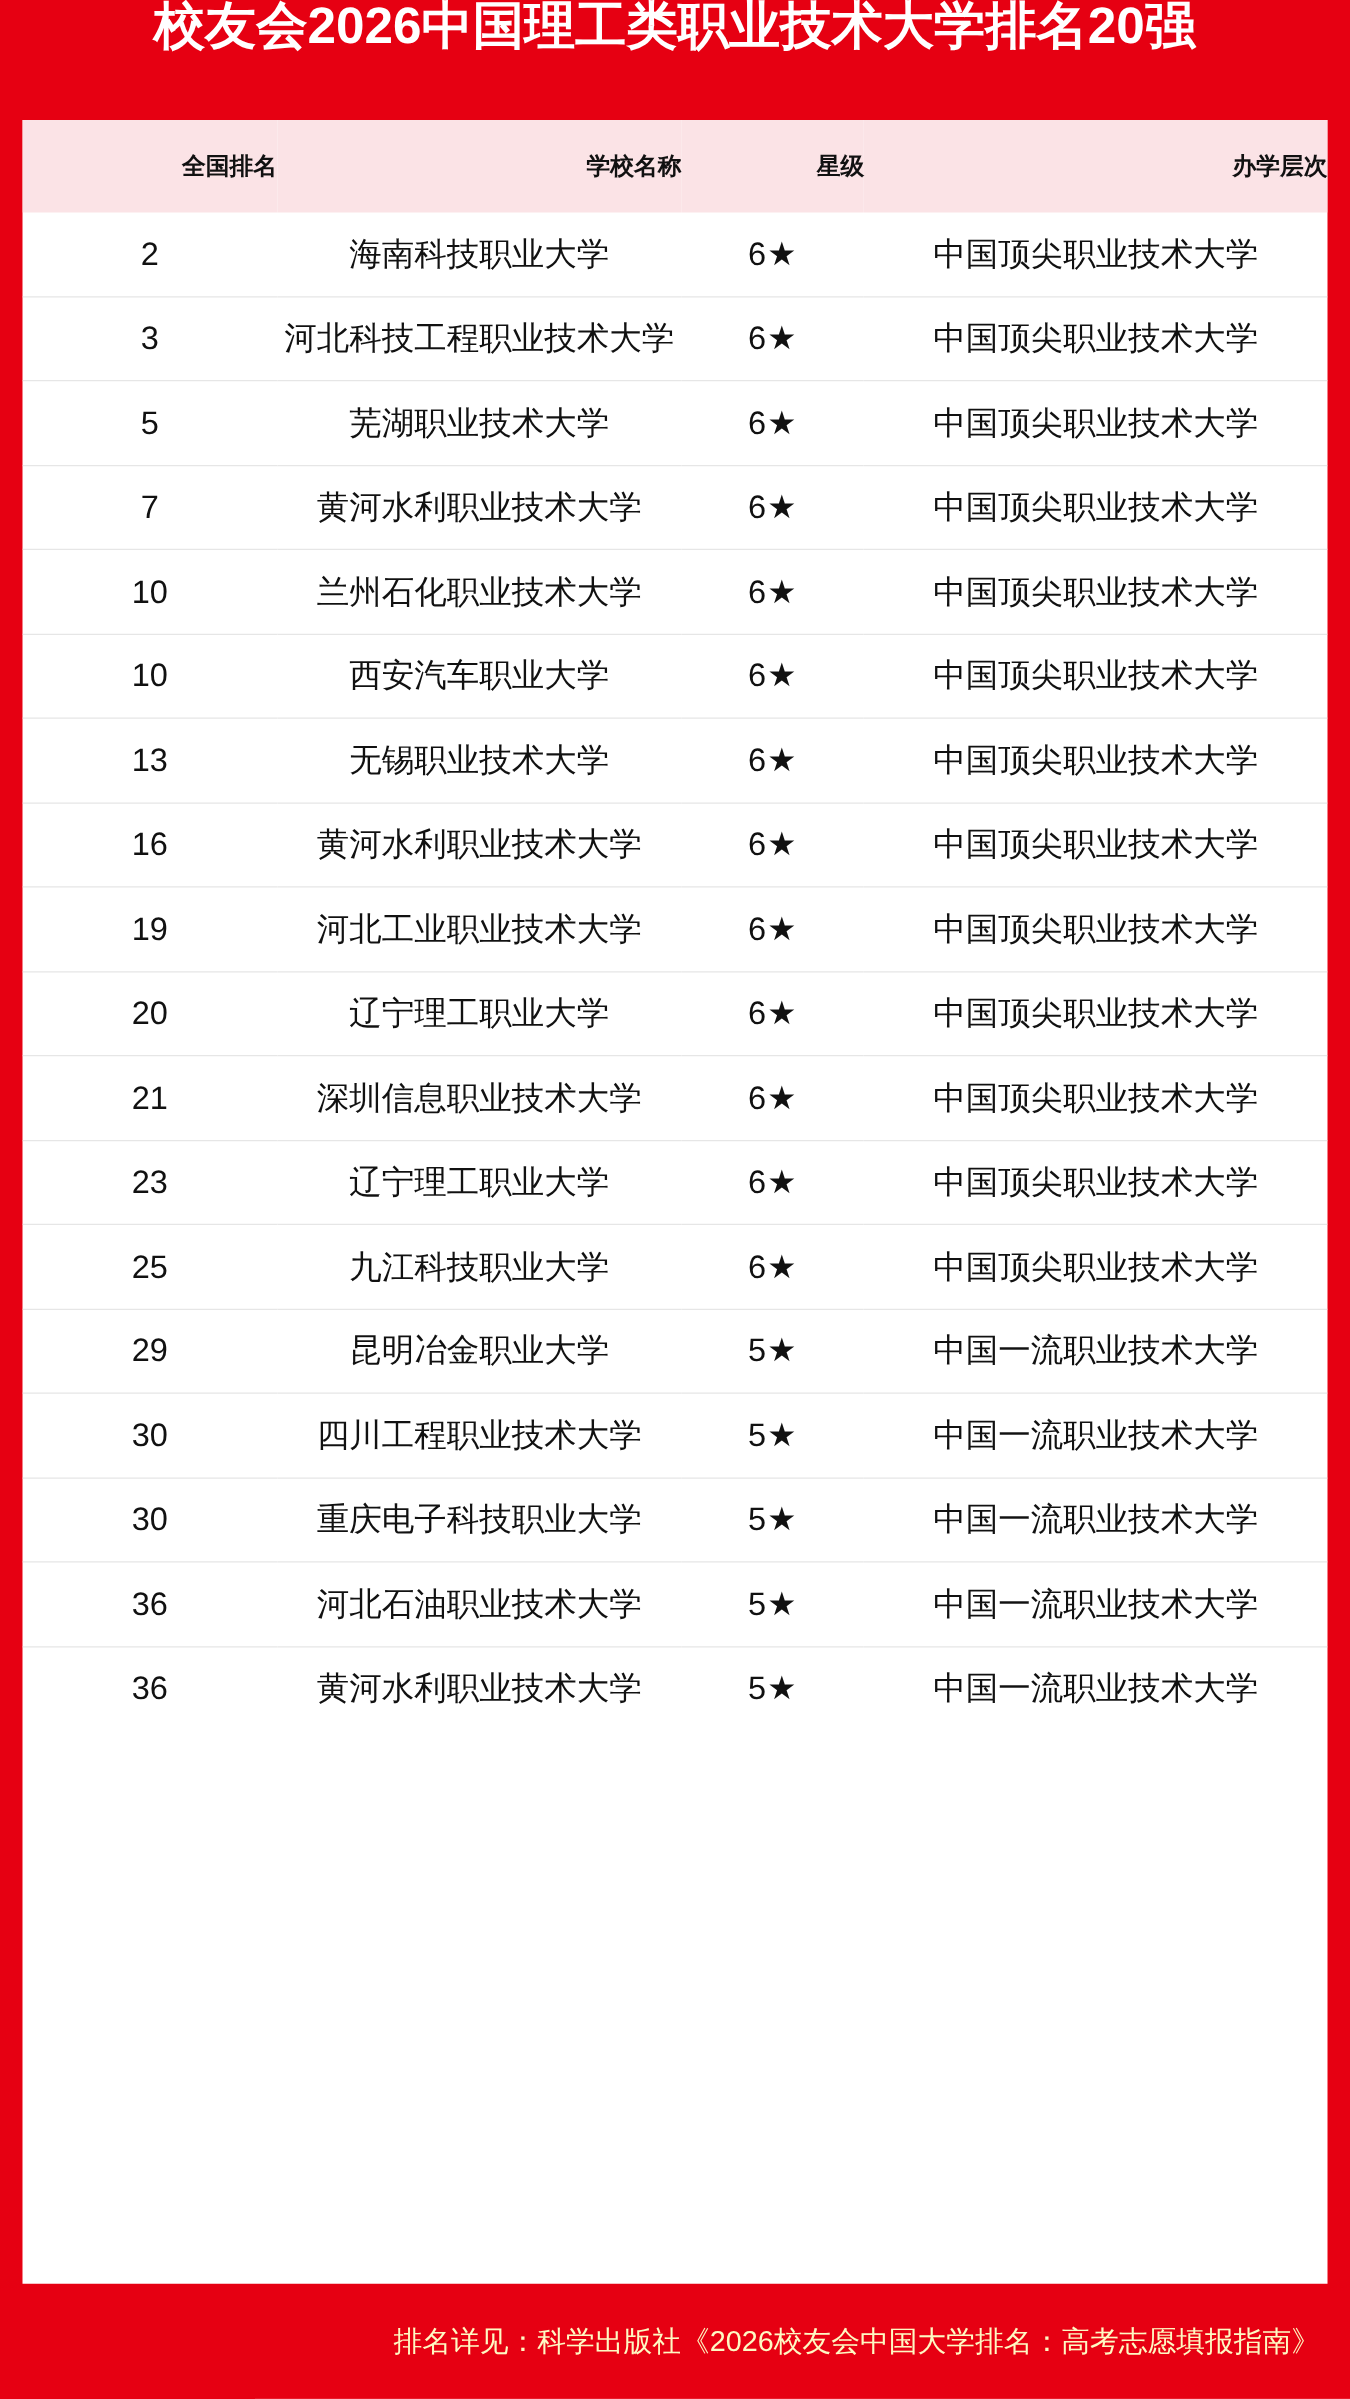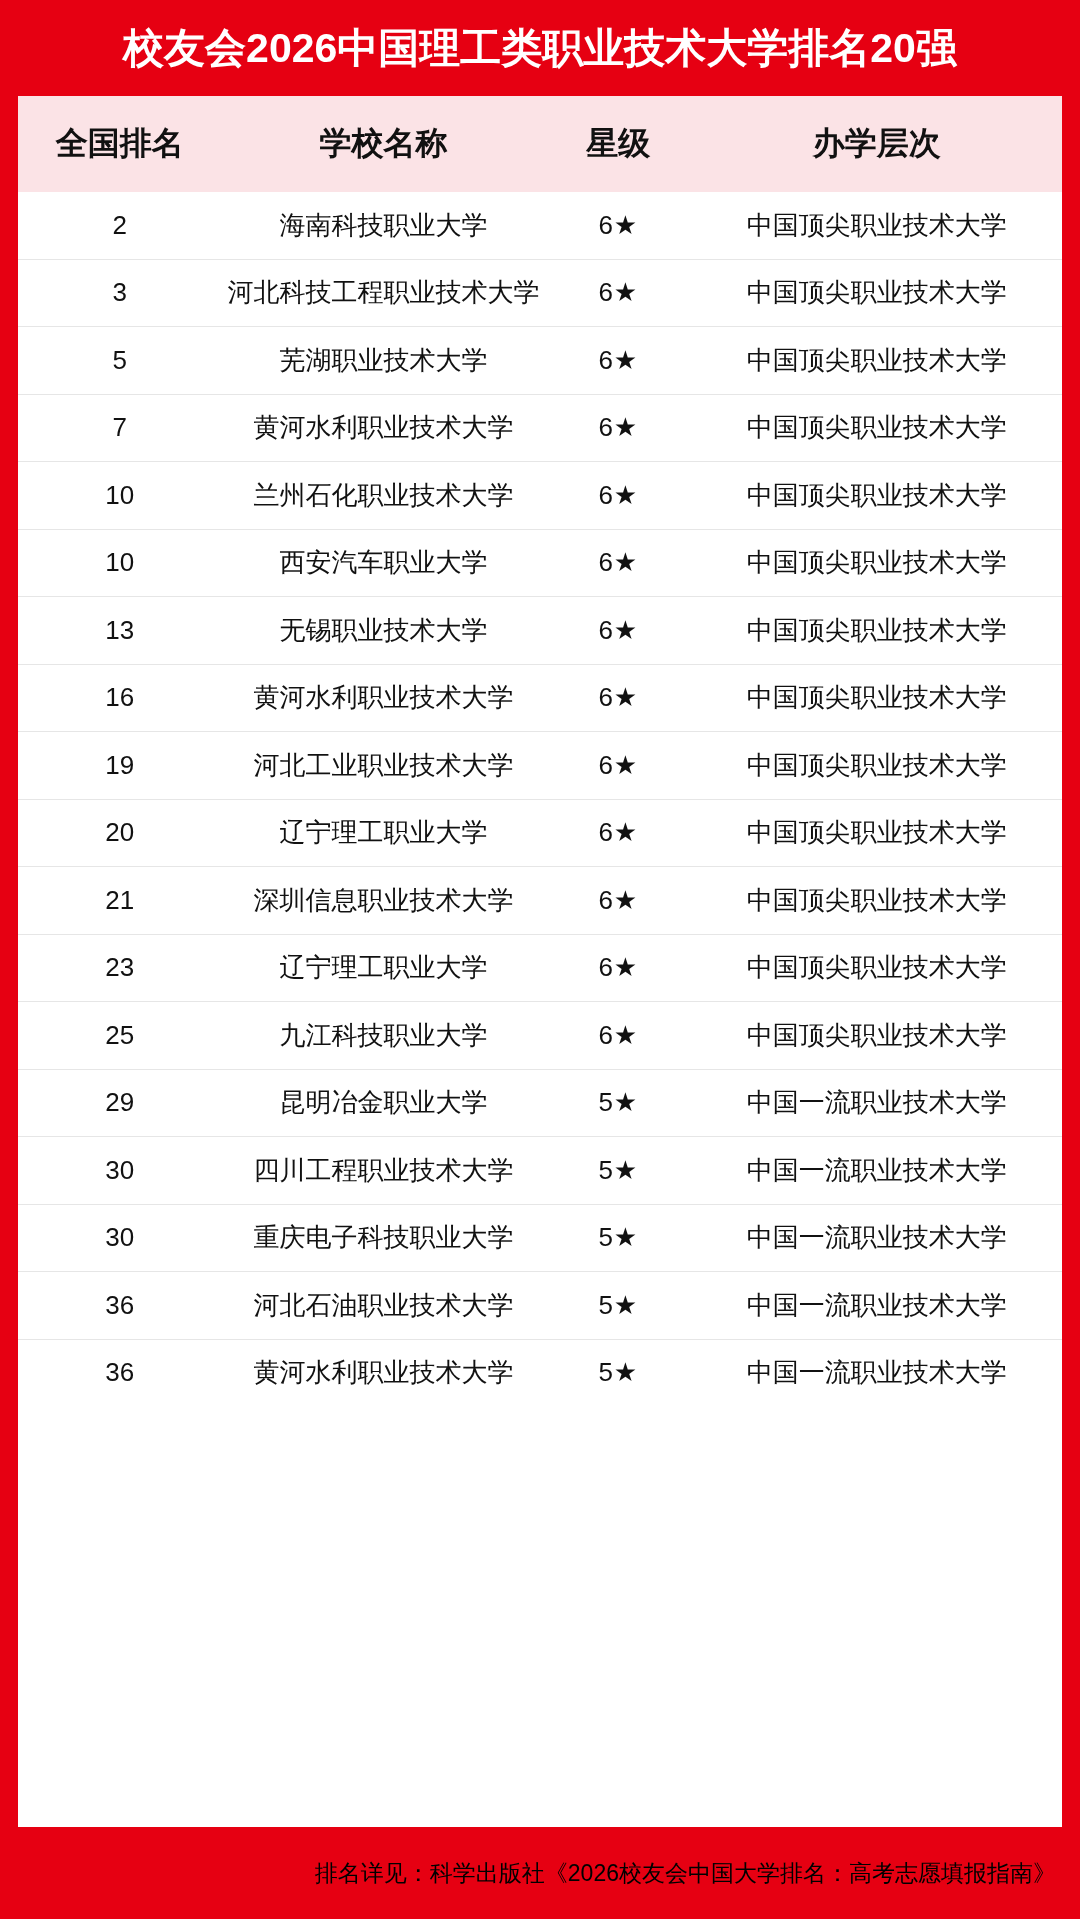--- a/index.html
+++ b/index.html
@@ -18,21 +18,20 @@
     height: 1919px;
     background: #e60012;
     box-sizing: border-box;
     padding: 0 18px;
     display: flex;
     flex-direction: column;
   }
   .title-bar {
     height: 96px;
     display: flex;
-    align-items: center;
     justify-content: center;
     flex: 0 0 auto;
   }
   .title-text {
     color: #ffffff;
     font-size: 41px;
     font-weight: bold;
     letter-spacing: 0px;
     white-space: nowrap;
     line-height: 1;
@@ -45,25 +44,25 @@
     overflow: hidden;
   }
   table.rank-table {
     width: 100%;
     border-collapse: collapse;
     table-layout: fixed;
   }
   table.rank-table thead th {
     background: #fbe3e6;
     color: #111111;
-    font-size: 32px;
+    font-size: 19px;
     font-weight: bold;
-    height: 96px;
+    height: 74px;
     padding: 0;
-    text-align: center;
+    text-align: right;
     border: none;
   }
   table.rank-table tbody td {
     height: 66.5px;
     font-size: 26px;
     color: #111111;
     text-align: center;
     padding: 0;
     border-bottom: 1px solid #e6e6e6;
     white-space: nowrap;
@@ -88,21 +87,21 @@
   }
   .footer {
     flex: 0 0 auto;
     height: 92px;
     display: flex;
     align-items: center;
     justify-content: flex-end;
     padding-right: 6px;
   }
   .footer-text {
-    color: #000000;
+    color: #fef9c3;
     font-size: 23px;
     white-space: nowrap;
   }
 </style>
 </head>
 <body>
 
 <div class="page">
 
   <div class="title-bar">

